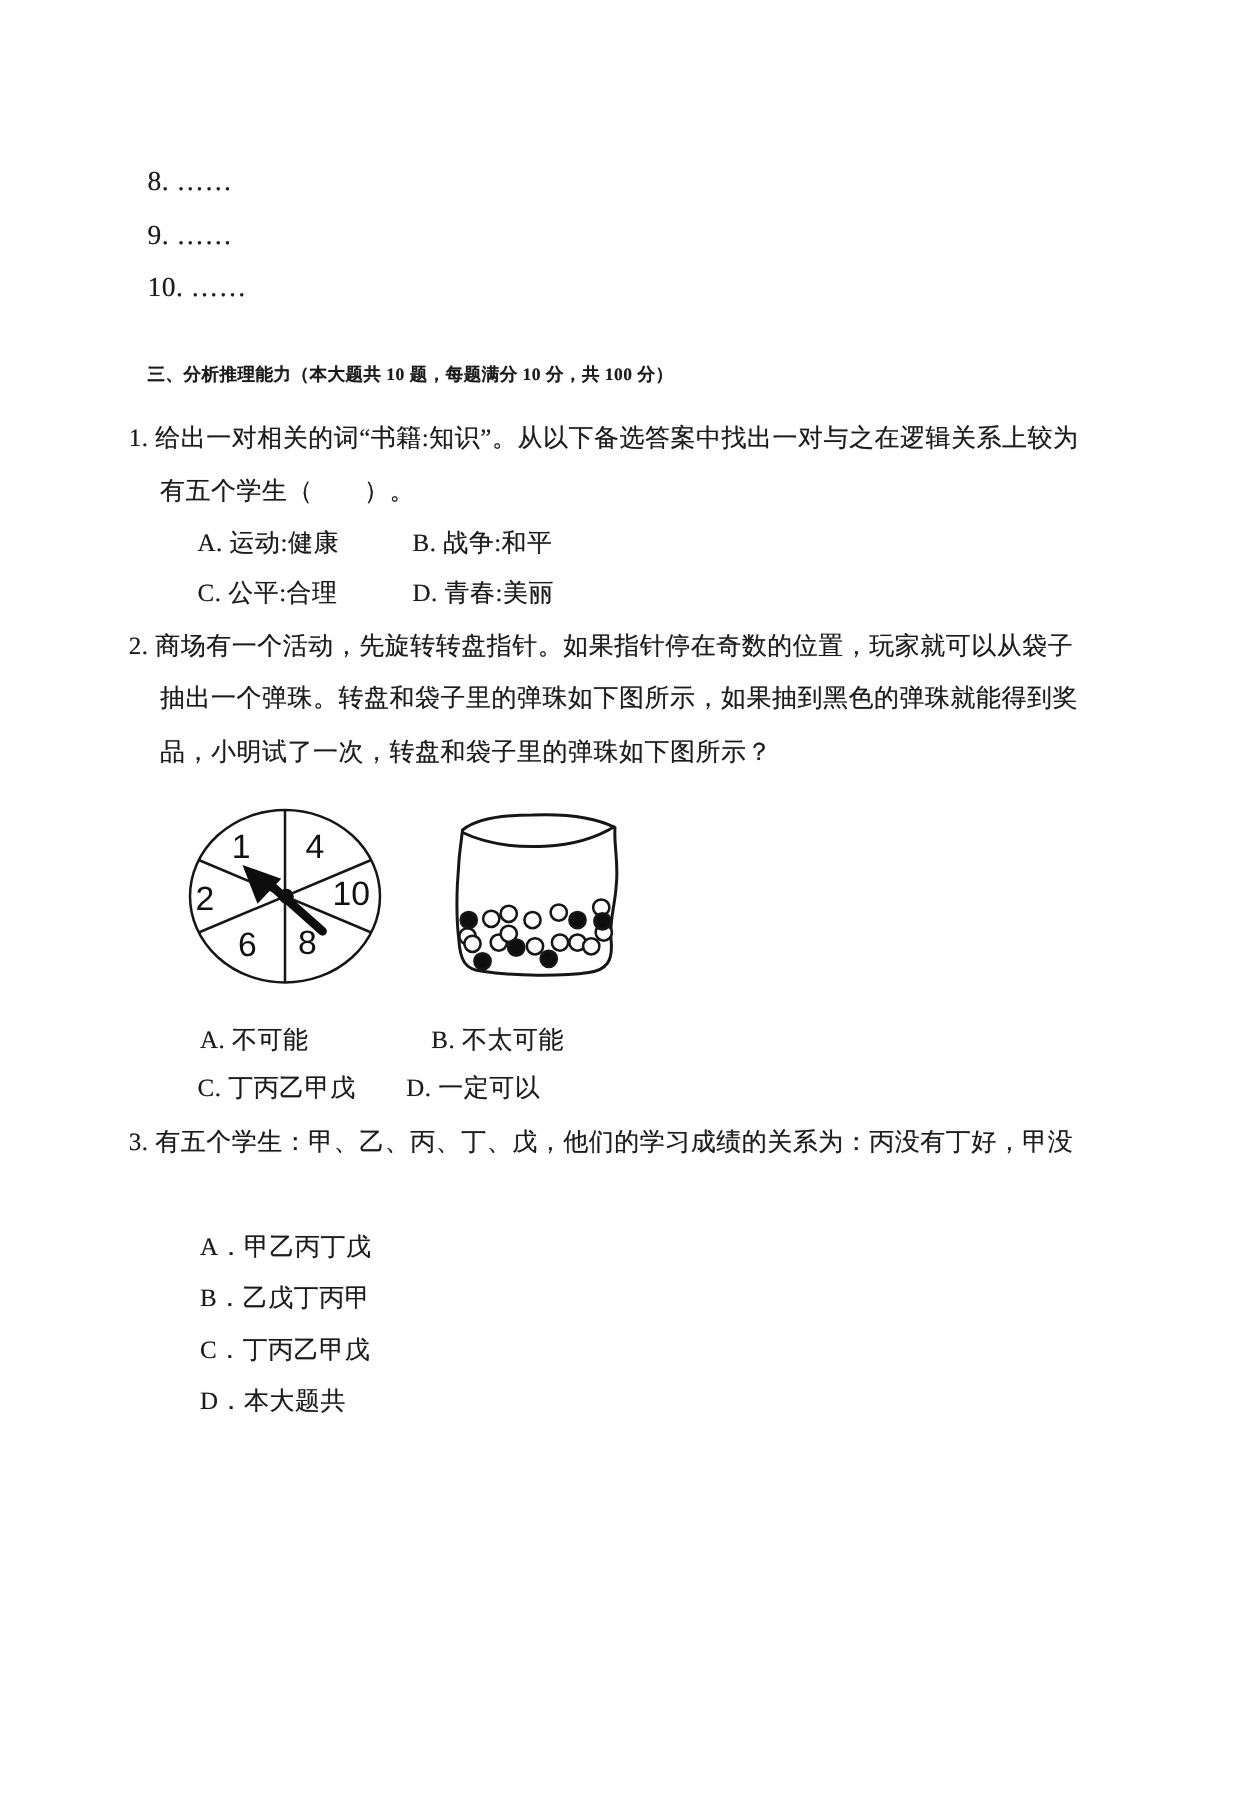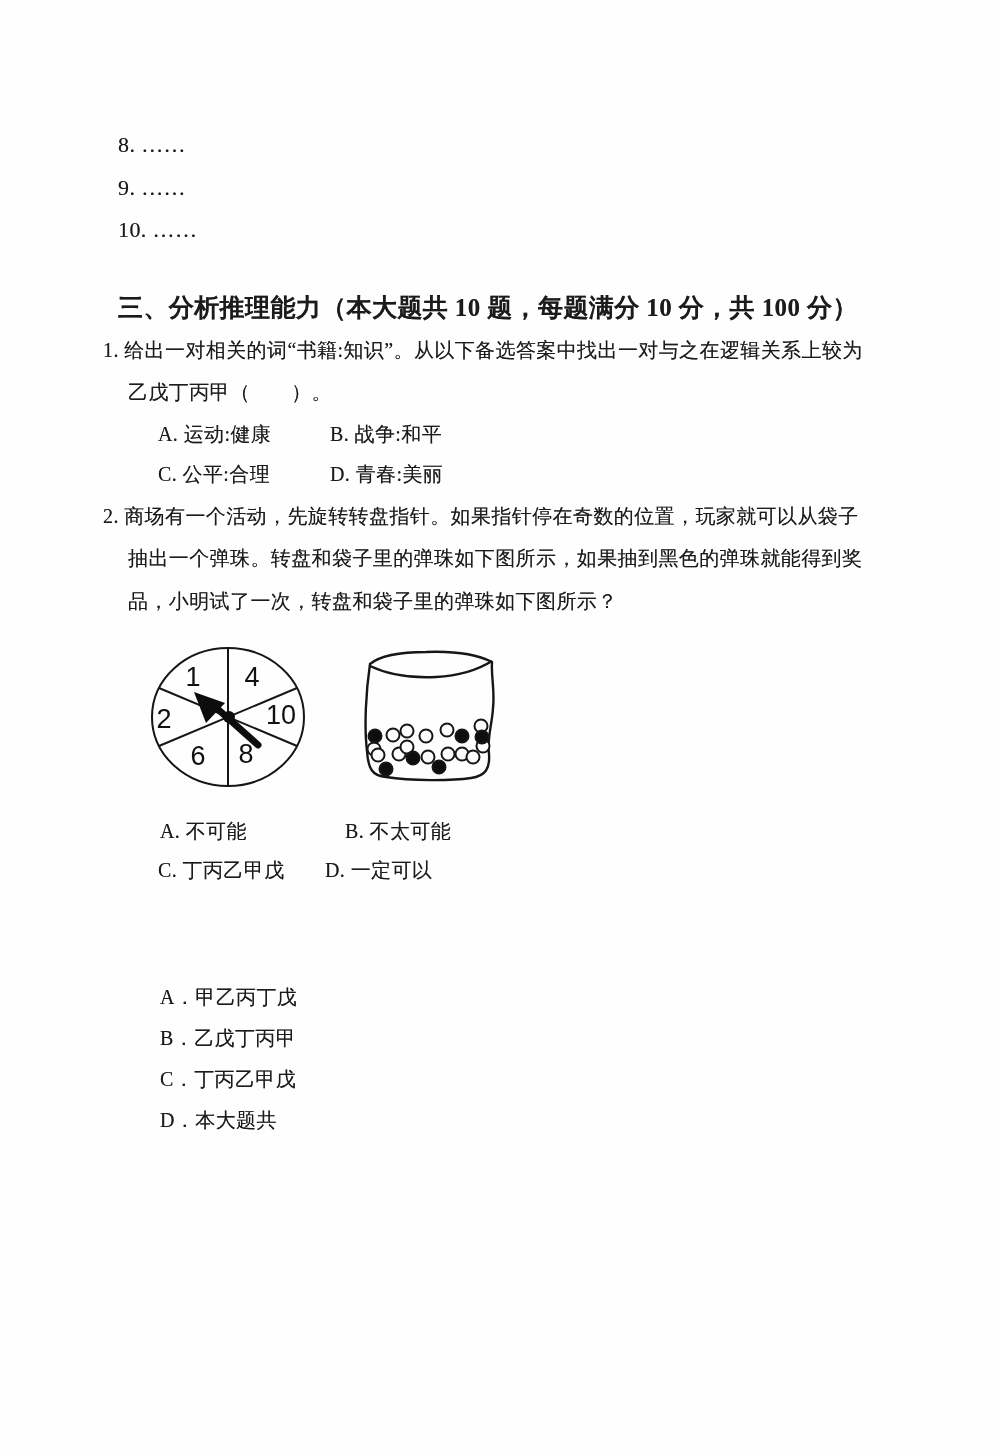--- a/index.html
+++ b/index.html
@@ -12,21 +12,21 @@
     color:#1b1b1b;
     overflow:hidden;
   }
   .ln {
     position:absolute;
     font-size:20px;
     letter-spacing:0.4px;
     white-space:nowrap;
     text-shadow:0 0 0.6px rgba(20,20,20,0.55);
   }
-  .ln.sec { font-weight:bold; font-size:25px; }
+  .ln.sec { font-weight:bold; font-size:14px; }
   .ln.dots { font-size:22px; }
   .fig { position:absolute; }
   .stroke { fill:none; stroke:#161616; stroke-width:2; }
   .spin-line { stroke:#161616; stroke-width:2; }
   .spin-num {
     font-family:"Liberation Sans","DejaVu Sans",sans-serif;
     font-size:27px; fill:#111; text-anchor:middle;
   }
   .arrow-shaft { stroke:#0d0d0d; stroke-width:7; stroke-linecap:round; }
   .arrow-head { fill:#0d0d0d; }
@@ -41,21 +41,21 @@
 
 <div class="page">
 
   <div class="ln dots" style="top:132px;left:118px">8. ……</div>
   <div class="ln dots" style="top:175px;left:118px">9. ……</div>
   <div class="ln dots" style="top:217px;left:118px">10. ……</div>
 
   <div class="ln sec" style="top:291px;left:118px">三、分析推理能力（本大题共 10 题，每题满分 10 分，共 100 分）</div>
 
   <div class="ln" style="top:337px;left:103px">1. 给出一对相关的词“书籍:知识”。从以下备选答案中找出一对与之在逻辑关系上较为</div>
-  <div class="ln" style="top:379px;left:128px">乙戊丁丙甲（　　）。</div>
+  <div class="ln" style="top:379px;left:128px">有五个学生（　　）。</div>
   <div class="ln" style="top:421px;left:158px">A. 运动:健康</div>
   <div class="ln" style="top:421px;left:330px">B. 战争:和平</div>
   <div class="ln" style="top:461px;left:158px">C. 公平:合理</div>
   <div class="ln" style="top:461px;left:330px">D. 青春:美丽</div>
 
   <div class="ln" style="top:503px;left:103px">2. 商场有一个活动，先旋转转盘指针。如果指针停在奇数的位置，玩家就可以从袋子</div>
   <div class="ln" style="top:545px;left:128px">抽出一个弹珠。转盘和袋子里的弹珠如下图所示，如果抽到黑色的弹珠就能得到奖</div>
   <div class="ln" style="top:588px;left:128px">品，小明试了一次，转盘和袋子里的弹珠如下图所示？</div>
 
   <svg class="fig" style="top:646px;left:150px" width="158" height="142" viewBox="0 0 158 142">
@@ -101,19 +101,20 @@
         <circle cx="30" cy="123" r="6.5" class="marble black"></circle>
         <circle cx="83" cy="121" r="6.5" class="marble black"></circle>
       </g>
   </svg>
 
   <div class="ln" style="top:818px;left:160px">A. 不可能</div>
   <div class="ln" style="top:818px;left:345px">B. 不太可能</div>
   <div class="ln" style="top:857px;left:158px">C. 丁丙乙甲戊</div>
   <div class="ln" style="top:857px;left:325px">D. 一定可以</div>
 
+  <div class="ln" style="top:900px;left:103px">3. 有五个学生：甲、乙、丙、丁、戊，他们的学习成绩的关系为：丙没有丁好，甲没</div>
   <div class="ln" style="top:984px;left:160px">A．甲乙丙丁戊</div>
   <div class="ln" style="top:1025px;left:160px">B．乙戊丁丙甲</div>
   <div class="ln" style="top:1066px;left:160px">C．丁丙乙甲戊</div>
   <div class="ln" style="top:1107px;left:160px">D．本大题共</div>
 
 
 </div>
 
 </body></html>

